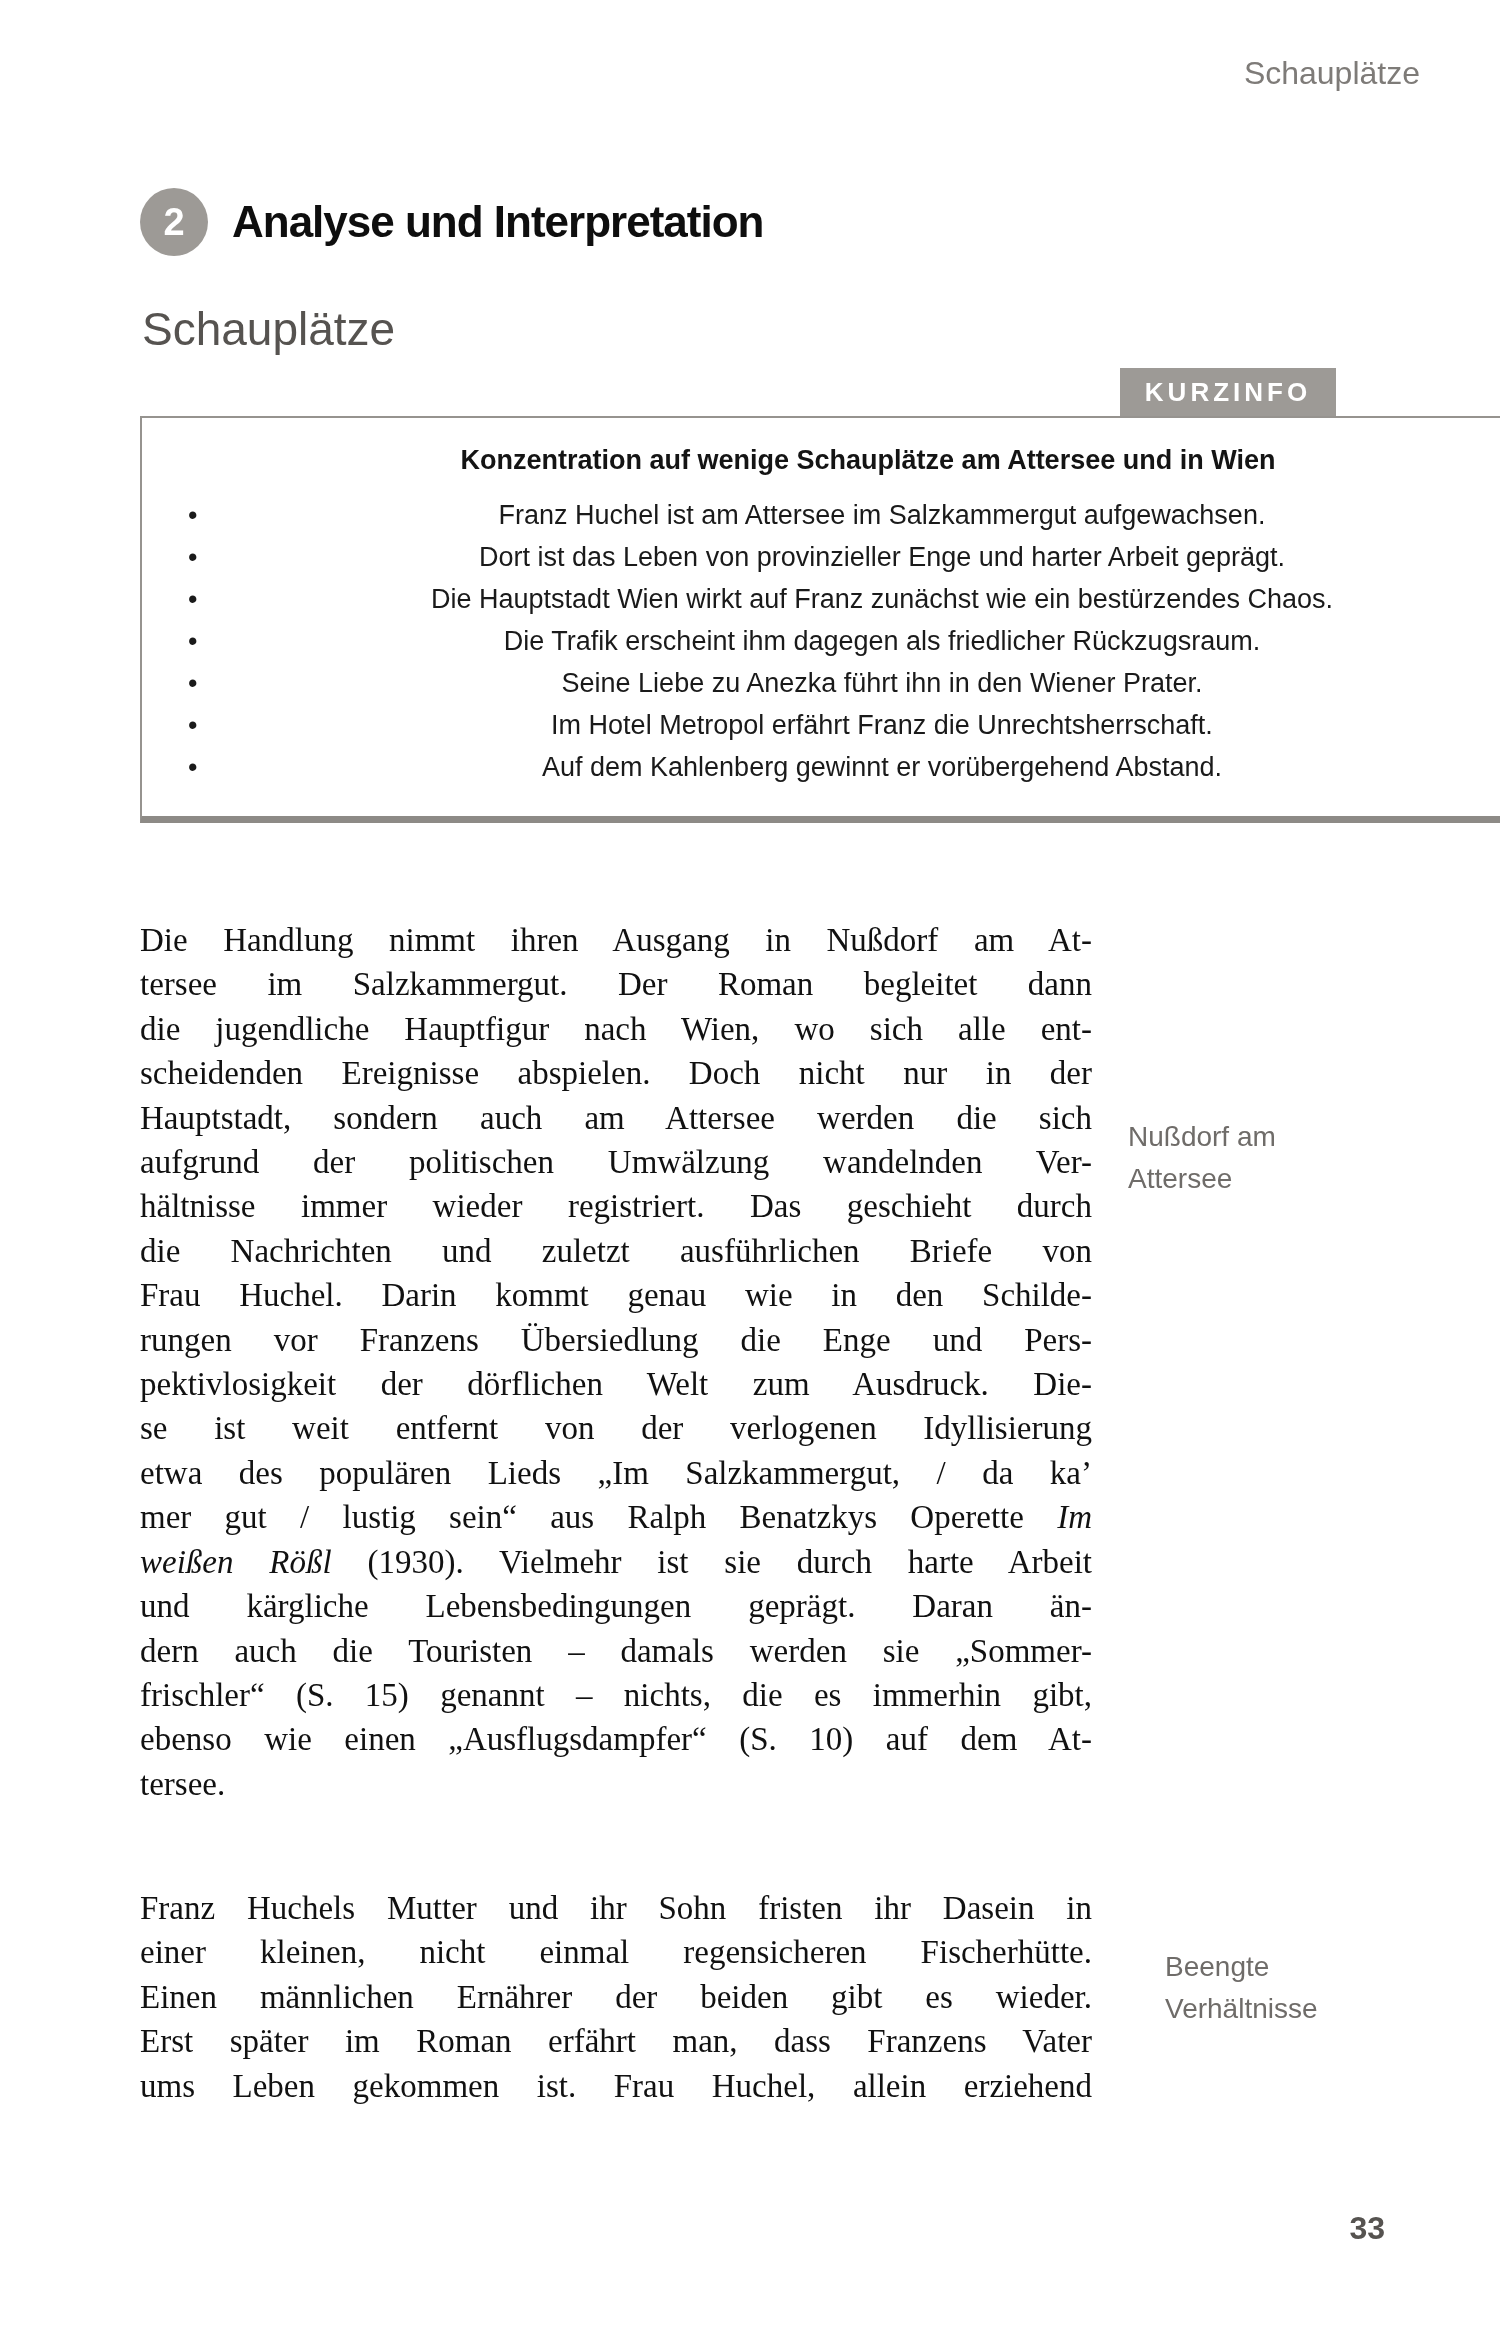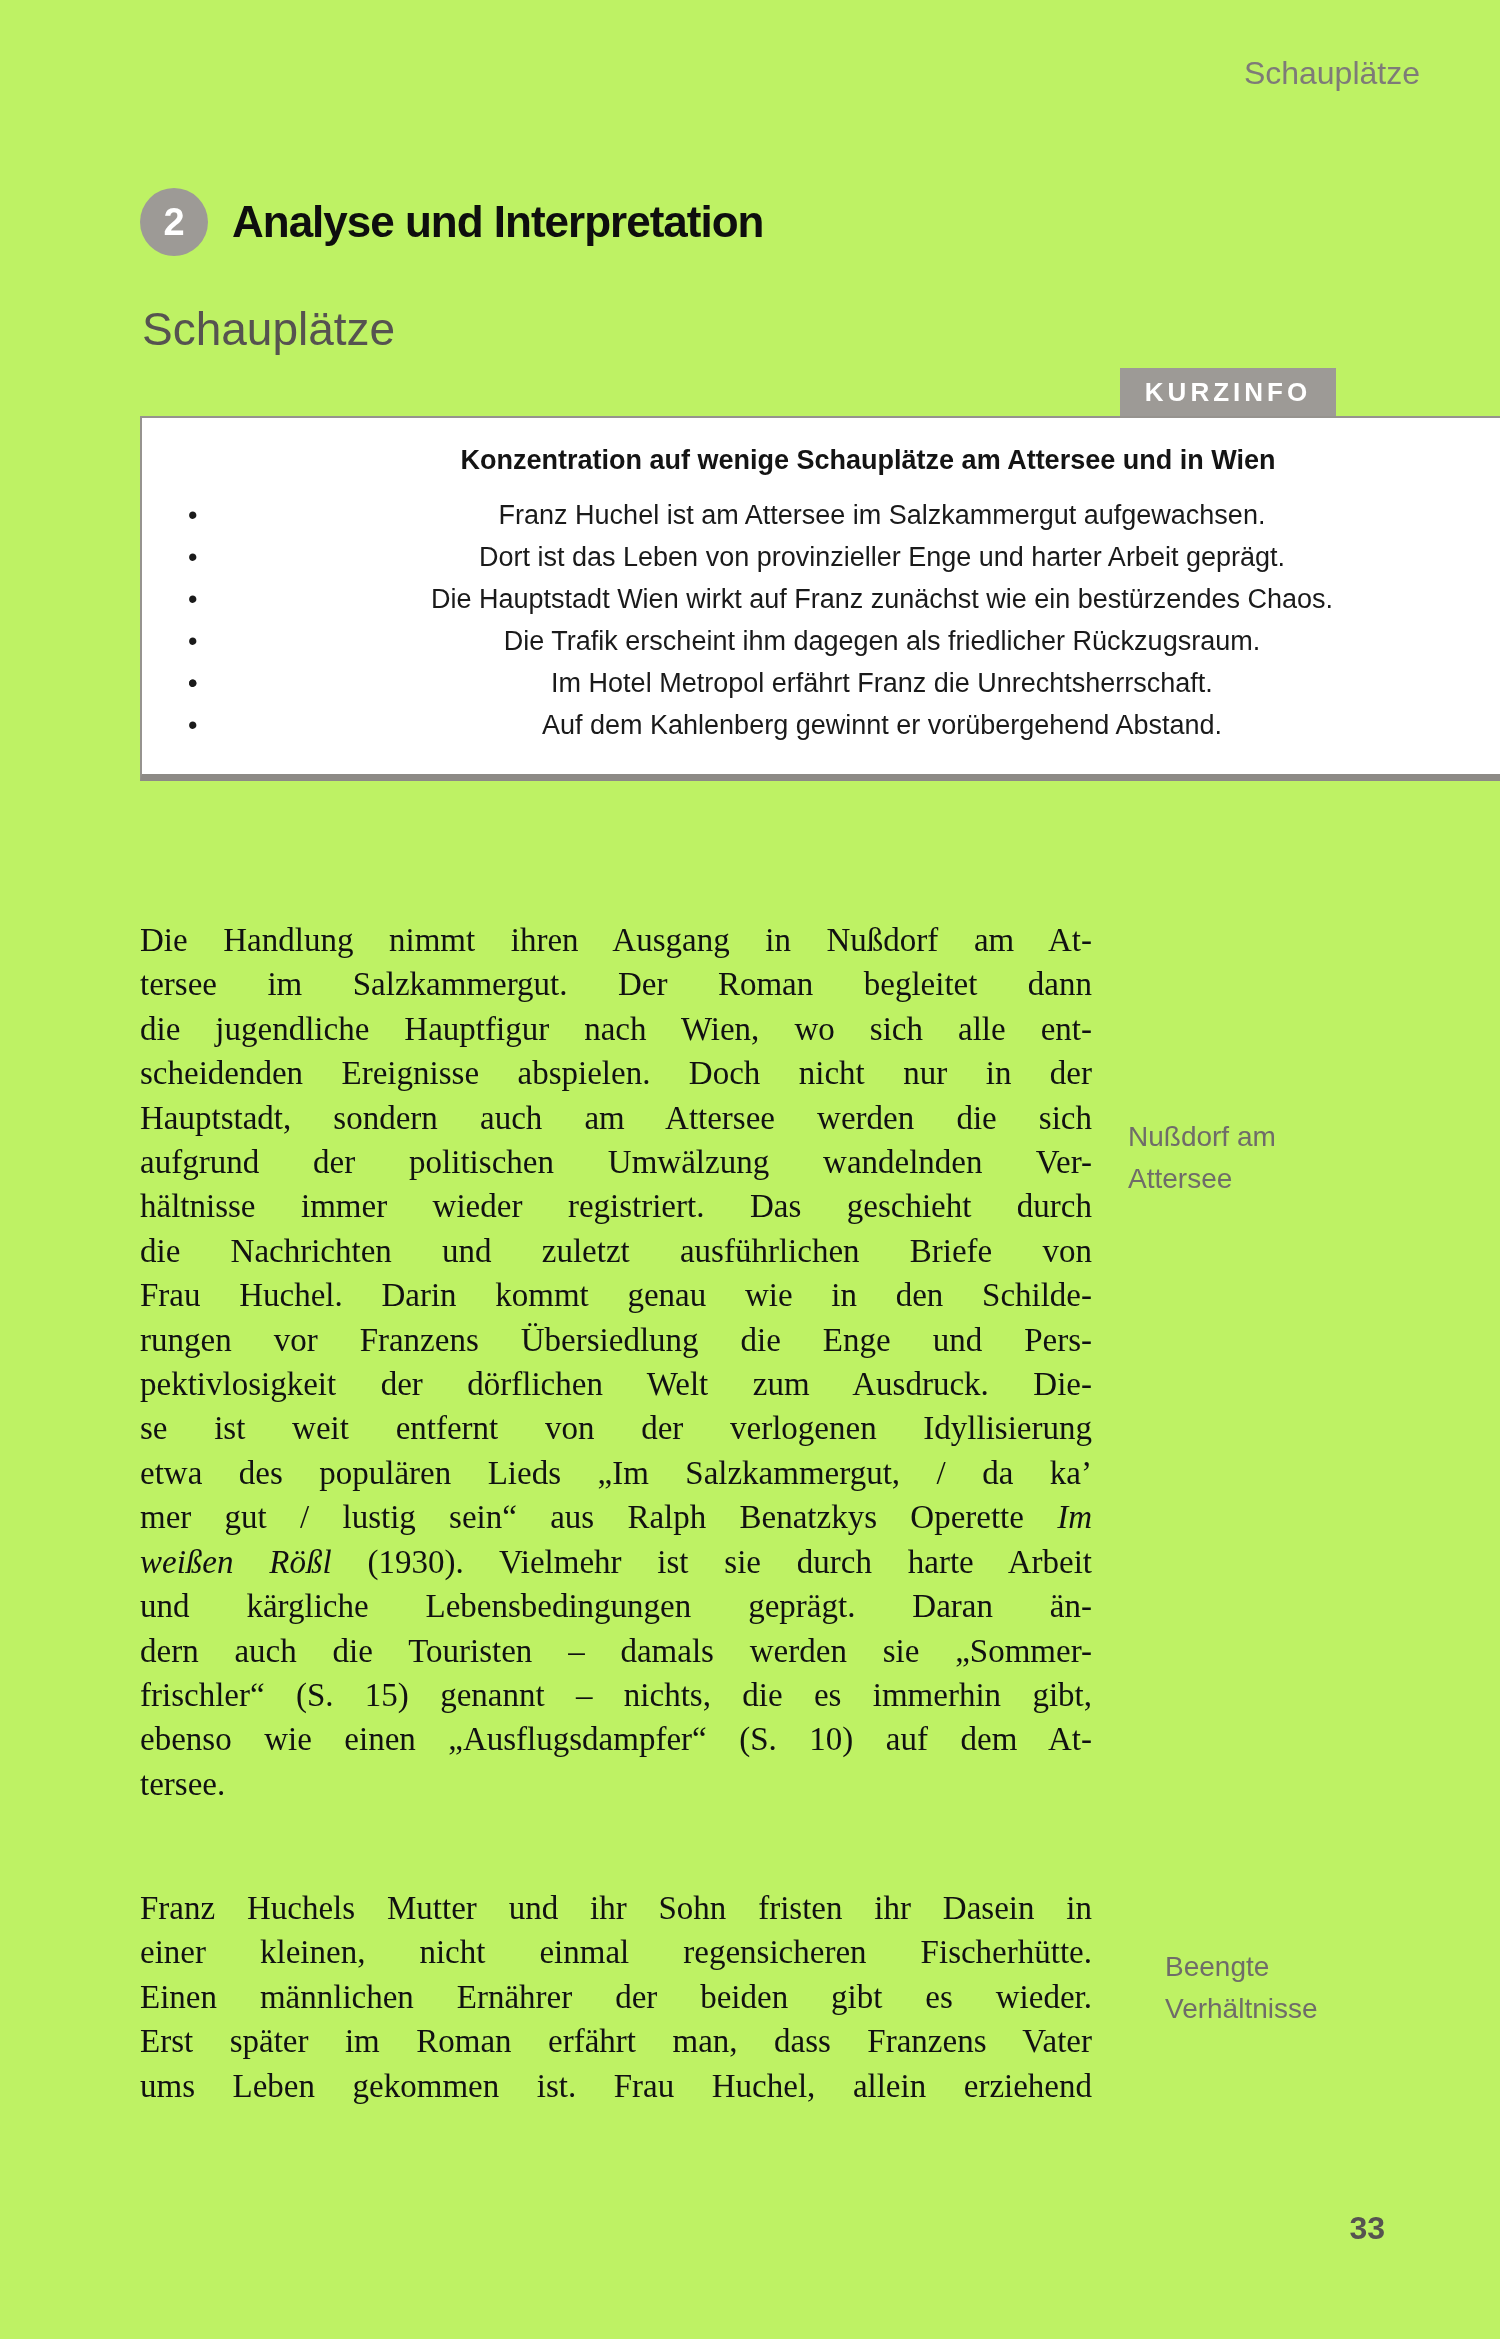--- a/index.html
+++ b/index.html
@@ -1,20 +1,20 @@
 <!DOCTYPE html>
 <html lang="de" style="--accent-gray: #9d9a96; --box-border: #96938f; --box-border-bottom: #8d8a86; --heading-gray: #565350; --note-gray: #6f6c69; --header-gray: #7e7b78;"><head>
 <meta charset="utf-8">
 <style>
   html,body { margin:0; padding:0; background:#e8e8e8; }
   .page {
     position:relative;
     width:1500px; height:2339px;
     margin:0 auto;
-    background:#bef264;
+    background:#ffffff;
     font-family:"Liberation Sans", sans-serif;
     overflow:hidden;
   }
   .running-header {
     position:absolute; top:55px; left:140px; width:1280px;
     text-align:right;
     font-size:32px; color:var(--header-gray, #7e7b78);
     font-weight:normal;
   }
   .chapter {
@@ -101,21 +101,21 @@
 
   <div class="kurzinfo-tab">KURZINFO</div>
 
   <div class="kurzinfo-box">
     <p class="kurzinfo-title">Konzentration auf wenige Schauplätze am Attersee und in Wien</p>
     <ul class="kurzinfo-list">
         <li><span class="dot">•</span><span>Franz Huchel ist am Attersee im Salzkammergut aufgewachsen.</span></li>
         <li><span class="dot">•</span><span>Dort ist das Leben von provinzieller Enge und harter Arbeit geprägt.</span></li>
         <li><span class="dot">•</span><span>Die Hauptstadt Wien wirkt auf Franz zunächst wie ein bestürzendes Chaos.</span></li>
         <li><span class="dot">•</span><span>Die Trafik erscheint ihm dagegen als friedlicher Rückzugsraum.</span></li>
-        <li><span class="dot">•</span></li>
+        <li><span class="dot">•</span><span>Seine Liebe zu Anezka führt ihn in den Wiener Prater.</span></li>
         <li><span class="dot">•</span><span>Im Hotel Metropol erfährt Franz die Unrechtsherrschaft.</span></li>
         <li><span class="dot">•</span><span>Auf dem Kahlenberg gewinnt er vorübergehend Abstand.</span></li>
       </ul>
   </div>
 
   <div id="body-text">
       <div class="para para-1">
         <div class="body-line">Die Handlung nimmt ihren Ausgang in Nußdorf am At-</div>
         <div class="body-line">tersee im Salzkammergut. Der Roman begleitet dann</div>
         <div class="body-line">die jugendliche Hauptfigur nach Wien, wo sich alle ent-</div>

